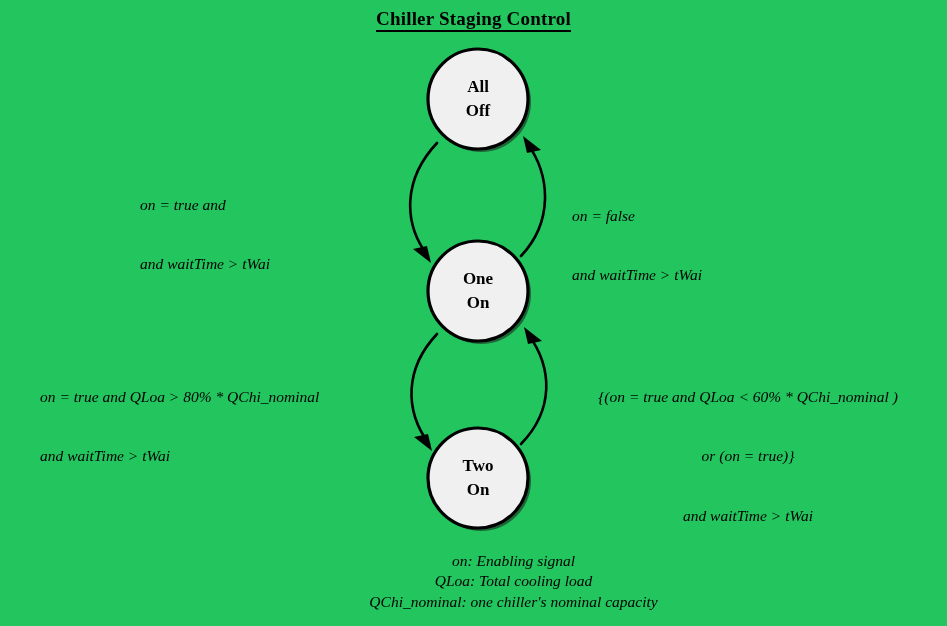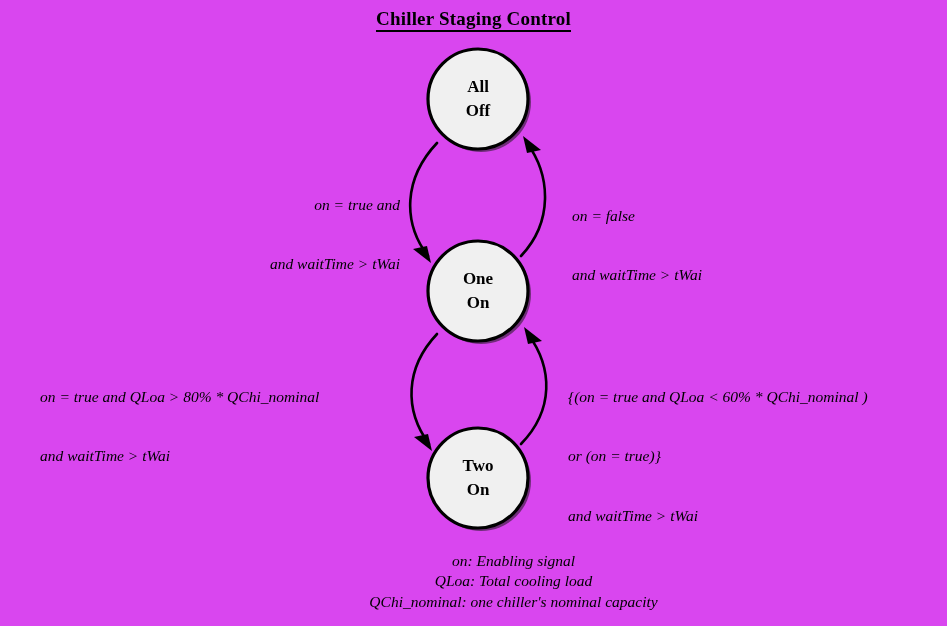--- a/index.html
+++ b/index.html
@@ -4,21 +4,21 @@
 <style>
   html, body {
     margin: 0;
     padding: 0;
     background: #ffffff;
   }
   #canvas {
     position: relative;
     width: 947px;
     height: 626px;
-    background: #d946ef;
+    background: #22c55e;
     overflow: hidden;
     font-family: "Liberation Serif", "DejaVu Serif", serif;
     color: #000000;
   }
 
   
   #title {
     position: absolute;
     left: 0;
     top: 8px;
@@ -74,39 +74,39 @@
     font-style: italic;
     font-size: 15.5px;
     line-height: 1.28;
     white-space: pre;
     color: #000000;
   }
   #guard-off-to-one {
     left: 140px;
     top: 155px;
     width: 260px;
-    text-align: right;
+    text-align: left;
   }
   #guard-one-to-off {
     left: 572px;
     top: 166px;
     width: 330px;
     text-align: left;
   }
   #guard-one-to-two {
     left: 40px;
     top: 347px;
     width: 360px;
     text-align: left;
   }
   #guard-two-to-one {
     left: 568px;
     top: 347px;
     width: 360px;
-    text-align: left;
+    text-align: center;
   }
 
   
   #legend {
     position: absolute;
     left: 0;
     top: 551px;
     width: 947px;
     text-align: center;
     font-style: italic;

